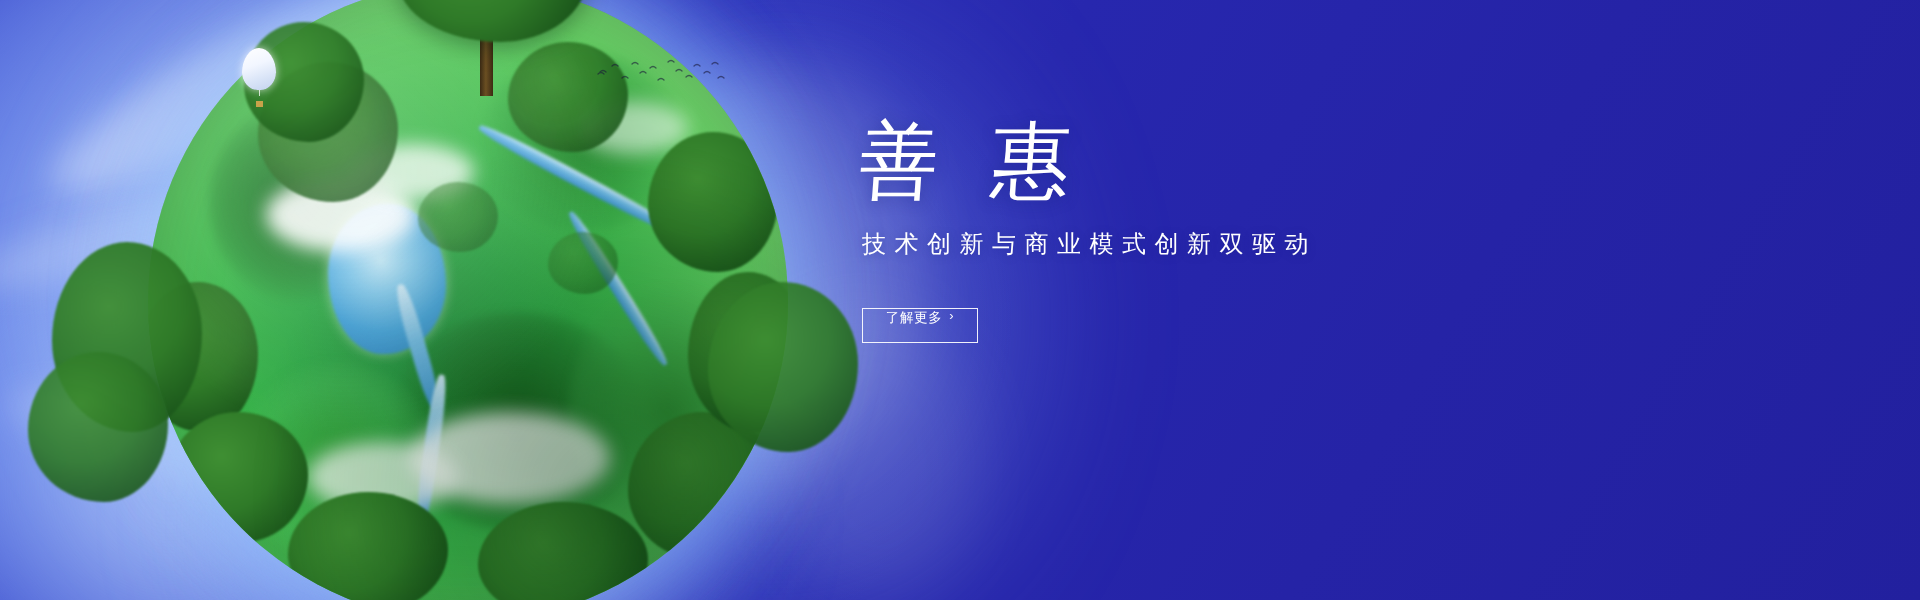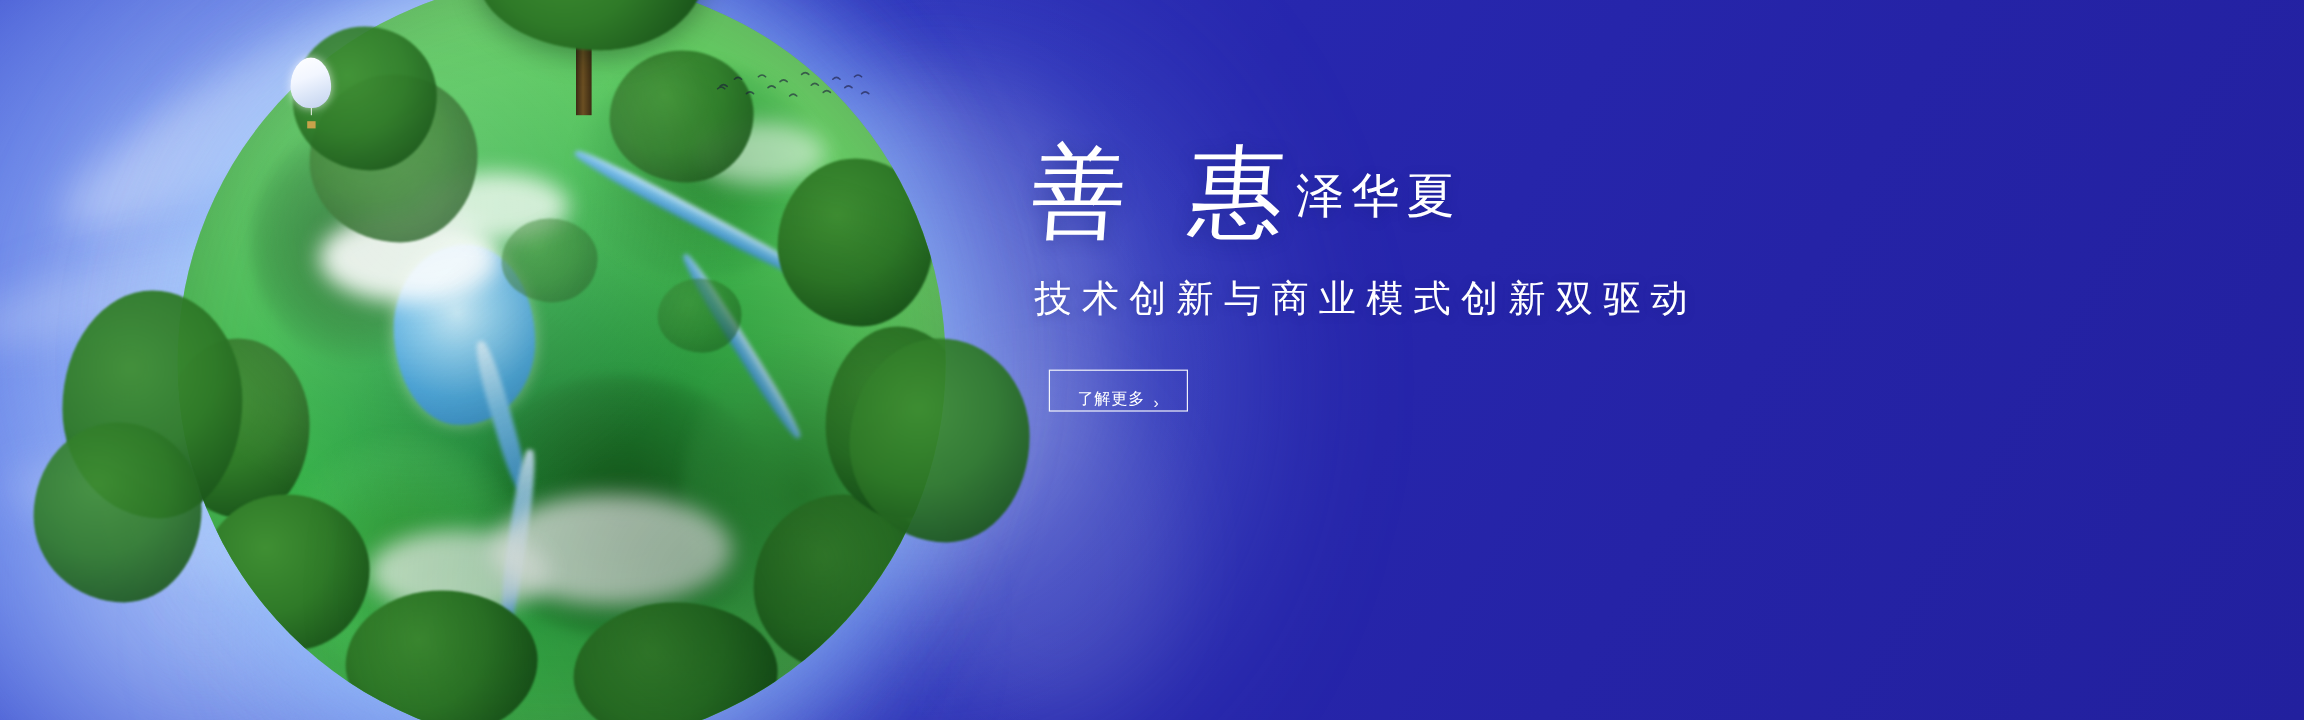--- a/index.html
+++ b/index.html
@@ -62,31 +62,31 @@
 
   .headline{position:absolute;left:0;top:126px;white-space:nowrap;display:flex;align-items:flex-end;}
   .hl-big{font-family:"Liberation Serif","DejaVu Serif",serif;font-size:78px;line-height:.9;
           font-weight:400;letter-spacing:0;color:#fff;text-shadow:0 2px 14px rgba(20,30,120,.45);
           transform:skewX(-4deg) scaleY(1.06);}
   .hl-small{font-family:"Liberation Serif","DejaVu Serif",serif;font-size:40px;line-height:1;
           font-weight:400;letter-spacing:6px;color:#fff;padding:0 0 12px 10px;
           text-shadow:0 2px 10px rgba(20,30,120,.4);}
   .hl-gap{width:54px;}
 
-  .subtitle{position:absolute;left:2px;top:228px;font-size:31px;letter-spacing:8.5px;
+  .subtitle{position:absolute;left:2px;top:228px;font-size:24px;letter-spacing:8.5px;
             font-weight:400;color:#fff;white-space:nowrap;text-shadow:0 1px 8px rgba(20,30,120,.35);}
 
   .detail{position:absolute;left:2px;top:270px;font-size:17.5px;letter-spacing:.4px;
           font-weight:400;color:#f2f4ff;white-space:nowrap;text-shadow:0 1px 6px rgba(20,30,120,.35);}
 
   .more-btn{position:absolute;left:2px;top:308px;width:116px;height:35px;
             border:1px solid rgba(255,255,255,.92);background:transparent;color:#fff;
             font-size:13.5px;letter-spacing:.6px;cursor:pointer;
-            display:flex;align-items:flex-end;justify-content:center;gap:7px;
-            font-family:"Liberation Sans","DejaVu Sans",sans-serif;margin-left:12px;}
+            display:flex;align-items:flex-start;justify-content:center;gap:7px;
+            font-family:"Liberation Sans","DejaVu Sans",sans-serif;}
   .more-btn .chev{font-size:13px;line-height:1;opacity:.95;}
 </style>
 </head>
 <body>
 
 <div class="banner">
 
   <div class="haze h1"></div>
   <div class="haze h2"></div>
   <div class="haze h3"></div>
@@ -168,21 +168,20 @@
       <path d="M122 22 q3 -3 6 0"></path>
     </g>
   </svg>
 
   <div class="content">
 
     <div class="headline">
       <span class="hl-big">善</span>
       <span class="hl-gap"></span>
       <span class="hl-big">惠</span>
-      <span class="hl-small">泽华夏</span>
     </div>
 
     <div class="subtitle">技术创新与商业模式创新双驱动</div>
 
 
     <button class="more-btn">
       <span>了解更多</span>
       <span class="chev">›</span>
     </button>
 

